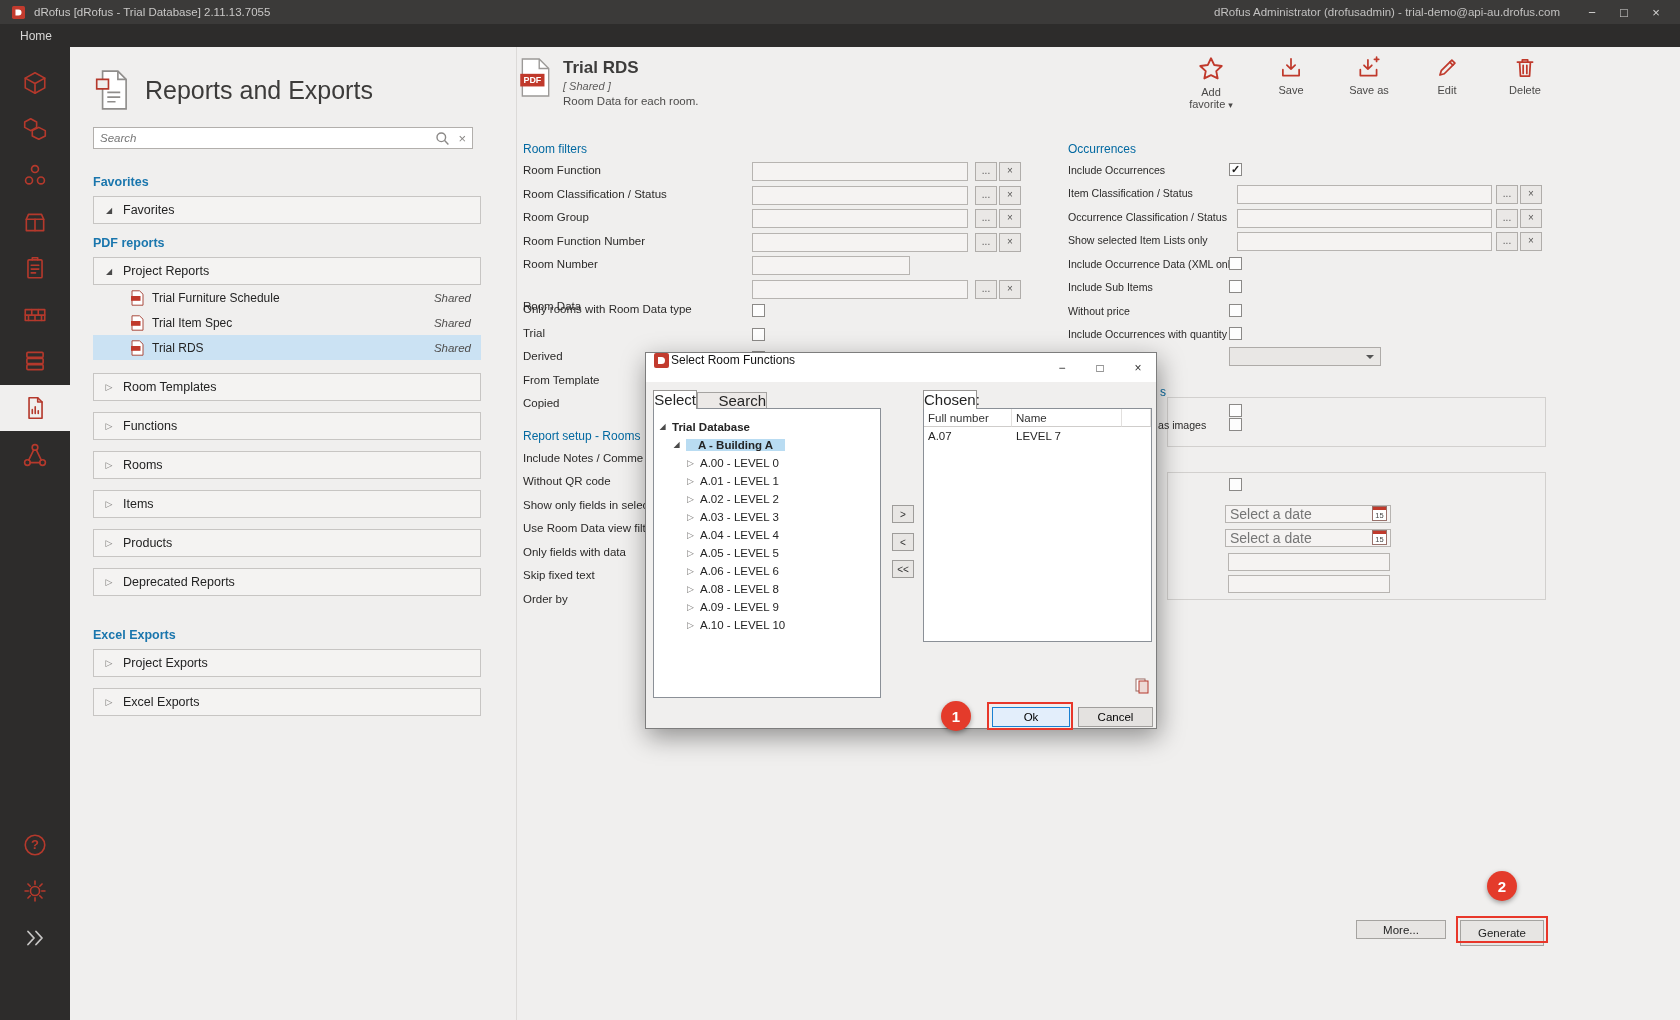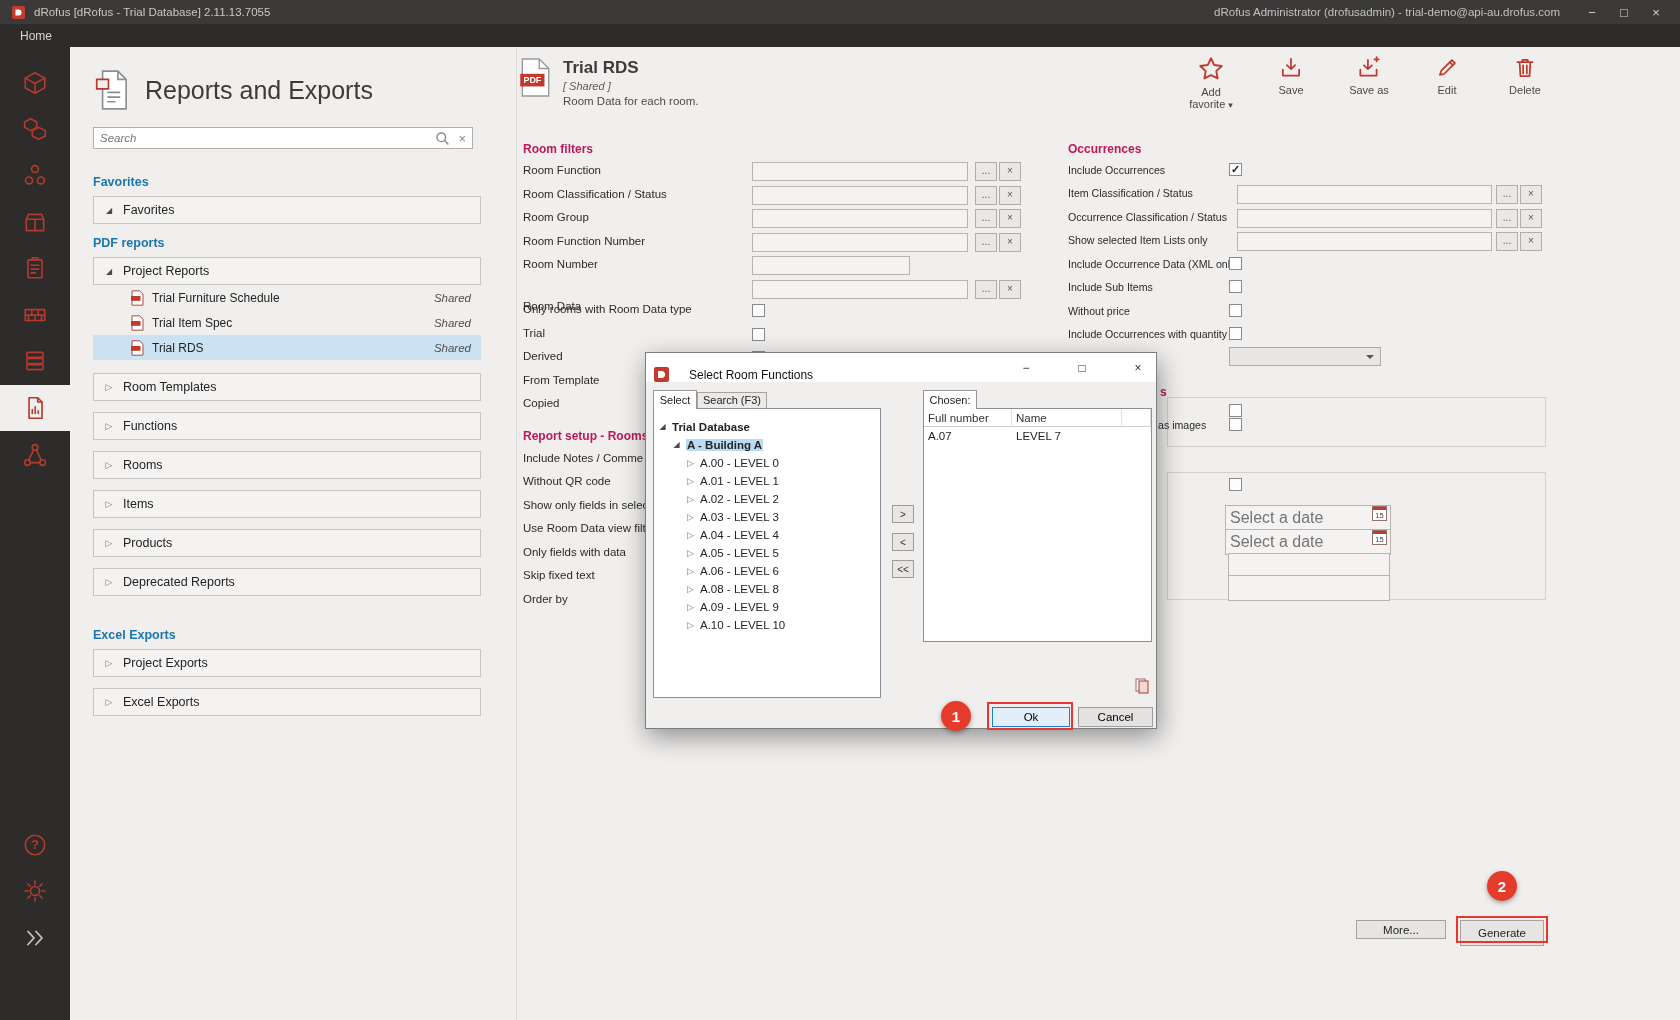--- a/index.html
+++ b/index.html
@@ -40,46 +40,46 @@
 
 .main{position:absolute;left:517px;top:47px;width:1163px;height:973px}
 .report-header{position:absolute;left:2px;top:11px;display:flex;gap:12px}
 .rh-title{font-size:17px;font-weight:bold;color:#3d3c3b}
 .rh-shared{font-style:italic;font-size:11px;color:#5c5b5a;margin-top:2px}
 .rh-desc{font-size:11.5px;color:#4c4b4a;margin-top:3px}
 .toolbar{position:absolute;top:8px;right:128px;display:flex;gap:24px;align-items:flex-start}
 .tool{display:flex;flex-direction:column;align-items:center;width:54px;font-size:11px;color:#4a4948;text-align:center;gap:3px}
 .tic{fill:none;stroke:#c0392b;stroke-width:1.6;stroke-linecap:round;stroke-linejoin:round}
 .caret{margin-left:3px;font-size:9px}
-.blue-head{position:absolute;font-weight:bold;font-size:12px;color:#be185d;white-space:nowrap}
+.blue-head{position:absolute;font-weight:normal;font-size:12px;color:#0369a1;white-space:nowrap}
 .flabel{position:absolute;left:6px;font-size:11.5px;color:#2b2a29;white-space:nowrap}
 .olabel{position:absolute;left:551px;font-size:10.6px;color:#2b2a29;white-space:nowrap}
 .fin{position:absolute;height:19px;background:#f5f3f2;border:1px solid #b7b4b1;font-family:inherit;font-size:11.5px;padding:0 4px;color:#333;outline:none}
 .bsm{position:absolute;width:22px;height:19px;background:#eae8e6;border:1px solid #b0adaa;font-size:10px;color:#5a5958;text-align:center;line-height:16px}
 .cb{position:absolute;width:13px;height:13px;background:#fdfdfd;border:1px solid #8b8987;font-size:11px;line-height:11px;text-align:center;color:#1f1e1d;font-weight:bold}
 .combo{position:absolute;background:#e9e7e5;border:1px solid #aeaba8}
 .combo:after{content:"";position:absolute;right:6px;top:7px;border:4px solid transparent;border-top-color:#555}
 .fieldset{position:absolute;border:1px solid #d2d0ce}
-.datein{position:absolute;height:18px;background:#f5f3f2;border:1px solid #b7b4b1;font-size:16px;color:#9b9997;padding:12px 4px;font-family:inherit;outline:none}
+.datein{position:absolute;height:18px;background:#f5f3f2;border:1px solid #b7b4b1;font-size:14px;color:#9b9997;padding:4px 4px;font-family:inherit;outline:none}
 .cal{position:absolute;width:15px;height:15px;background:#fff;border:1px solid #98716b;font-size:7.5px;text-align:center;color:#444;line-height:11px;padding-top:3px;z-index:2}
 .cal:before{content:"";position:absolute;left:0;top:0;right:0;height:3px;background:#c0392b}
 .pbtn{position:absolute;background:#e7e5e3;border:1px solid #a5a3a0;font-size:11.5px;color:#242424;display:flex;align-items:center;justify-content:center;font-family:inherit}
 
 
 .dialog{position:absolute;left:645px;top:352px;width:512px;height:377px;background:#f0efee;border:1px solid #7d7d7d;box-shadow:2px 8px 24px rgba(0,0,0,.4);z-index:100}
-.dtitle{position:absolute;left:0;top:0;right:0;height:29px;background:#fff;display:flex;align-items:flex-end;padding-left:8px;gap:20px;font-size:12px;color:#111}
+.dtitle{position:absolute;left:0;top:0;right:0;height:29px;background:#fff;display:flex;align-items:flex-start;padding-left:8px;gap:2px;font-size:12px;color:#111}
 .dwbtn{width:36px;height:29px;display:flex;align-items:center;justify-content:center;color:#333;font-size:12px}
-.dtab{position:absolute;font-size:11px;text-align:center;line-height:18px}
+.dtab{position:absolute;font-size:15px;text-align:right;line-height:18px}
 .dtab.active{background:#fff;border:1px solid #989694;border-bottom:none;z-index:3;height:19px}
 .dtab.inactive{background:#ece9e7;border:1px solid #a5a3a1;height:17px;line-height:15px;z-index:1}
 .tree{position:absolute;left:7px;top:55px;width:228px;height:290px;background:#fff;border:1px solid #8b9097;z-index:2}
 .trow{position:absolute;display:flex;align-items:center;height:17px;font-size:11.5px;gap:5px;white-space:nowrap}
 .trow .tw{width:9px}
 .bold{font-weight:bold}
-.tsel{background:#b9dcf2;padding:0 1px}
+.tsel{background:#b9dcf2;padding:0 12px}
 .ctable{position:absolute;left:277px;top:55px;width:229px;height:234px;background:#fff;border:1px solid #8b9097;z-index:2}
 .crow{display:flex;height:18px;align-items:stretch;font-size:11.5px}
 .crow.head span{border-right:1px solid #e2e0de;border-bottom:1px solid #cfcdcb;display:flex;align-items:center;padding-left:4px;color:#333}
 .crow.data span{display:flex;align-items:center;padding-left:4px}
 .cc1{width:88px}.cc2{width:110px}.cc3{flex:1}
 .xfer{position:absolute;left:246px;width:22px;height:18px;background:#e8e6e4;border:1px solid #9e9c9a;font-size:10px;display:flex;align-items:center;justify-content:center;color:#333}
 .copyic{position:absolute;left:489px;top:325px;z-index:4}
 .dbtn{position:absolute;height:20px;font-size:11.5px;display:flex;align-items:center;justify-content:center;background:#e4e2e0;border:1px solid #a09e9c}
 .dbtn.primary{background:#e3eefb;border:1px solid #1a80d2}
 

